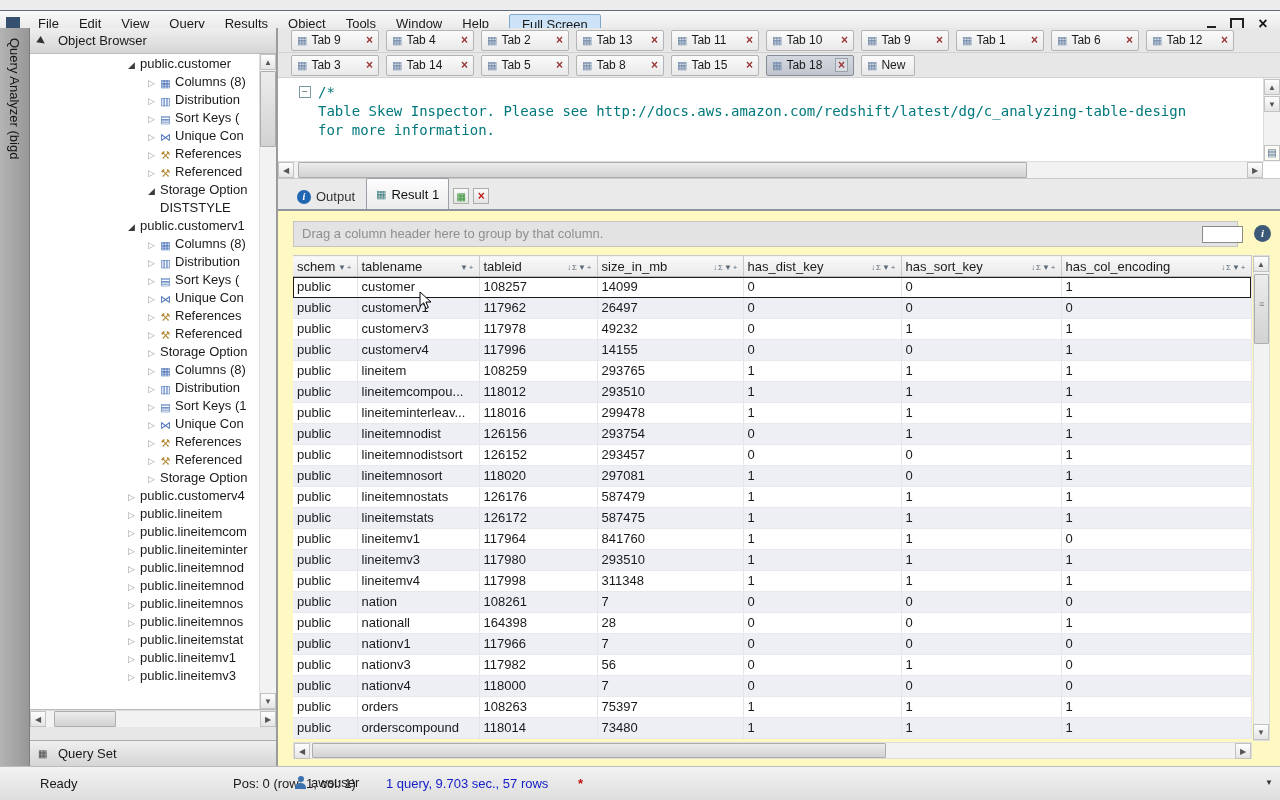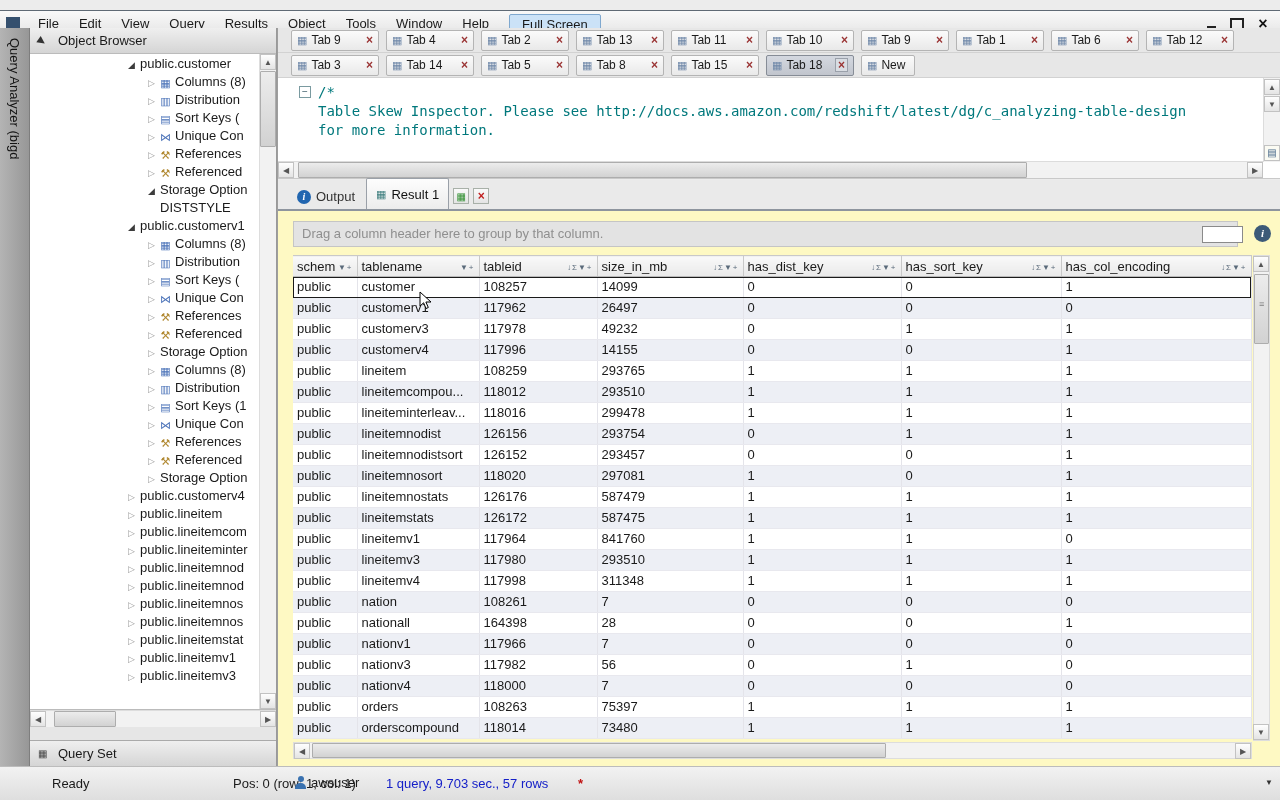--- a/index.html
+++ b/index.html
@@ -139,21 +139,21 @@
   .grid-vscroll .sb-thumb{top:18px;right:0;width:15px;height:70px}
   .grid-vscroll .sb-thumb::after{content:"≡";position:absolute;top:24px;left:4px;font-size:9px;color:#808080}
   .grid-hscroll{position:absolute;left:15px;right:28px;top:531px;height:17px;background:#f2f2f2;border:1px solid #ddd}
   .grid-hscroll .arr-left{left:0;top:0}
   .grid-hscroll .arr-right{right:0;top:0}
   .grid-hscroll .sb-thumb{left:18px;top:0;width:60%;height:15px}
 
   
   .statusbar{position:absolute;left:0;bottom:0;height:34px;width:100%;
              background:linear-gradient(#f2f2f2,#dedede);border-top:1px solid #bcbcbc}
-  .sb-ready{position:absolute;left:52px;top:9px}
+  .sb-ready{position:absolute;left:40px;top:9px}
   .sb-pos{position:absolute;left:233px;top:9px}
   .sb-user{position:absolute;left:295px;top:8px;display:flex;align-items:center}
   .user-ic{width:11px;height:13px;position:relative;margin-right:5px}
   .user-ic::before{content:"";position:absolute;top:0;left:3px;width:6px;height:6px;border-radius:50%;background:#3a72b0}
   .user-ic::after{content:"";position:absolute;bottom:0;left:0;width:11px;height:6px;border-radius:5px 5px 0 0;background:#3a72b0}
   .sb-query{position:absolute;left:386px;top:9px;color:#1520c8}
   .sb-star{position:absolute;left:578px;top:9px;color:#c01010;font-weight:bold}
   .sb-drop{position:absolute;right:7px;top:11px;font-size:8px;color:#333}
   .sb-drop::before{content:"▼"}
 

